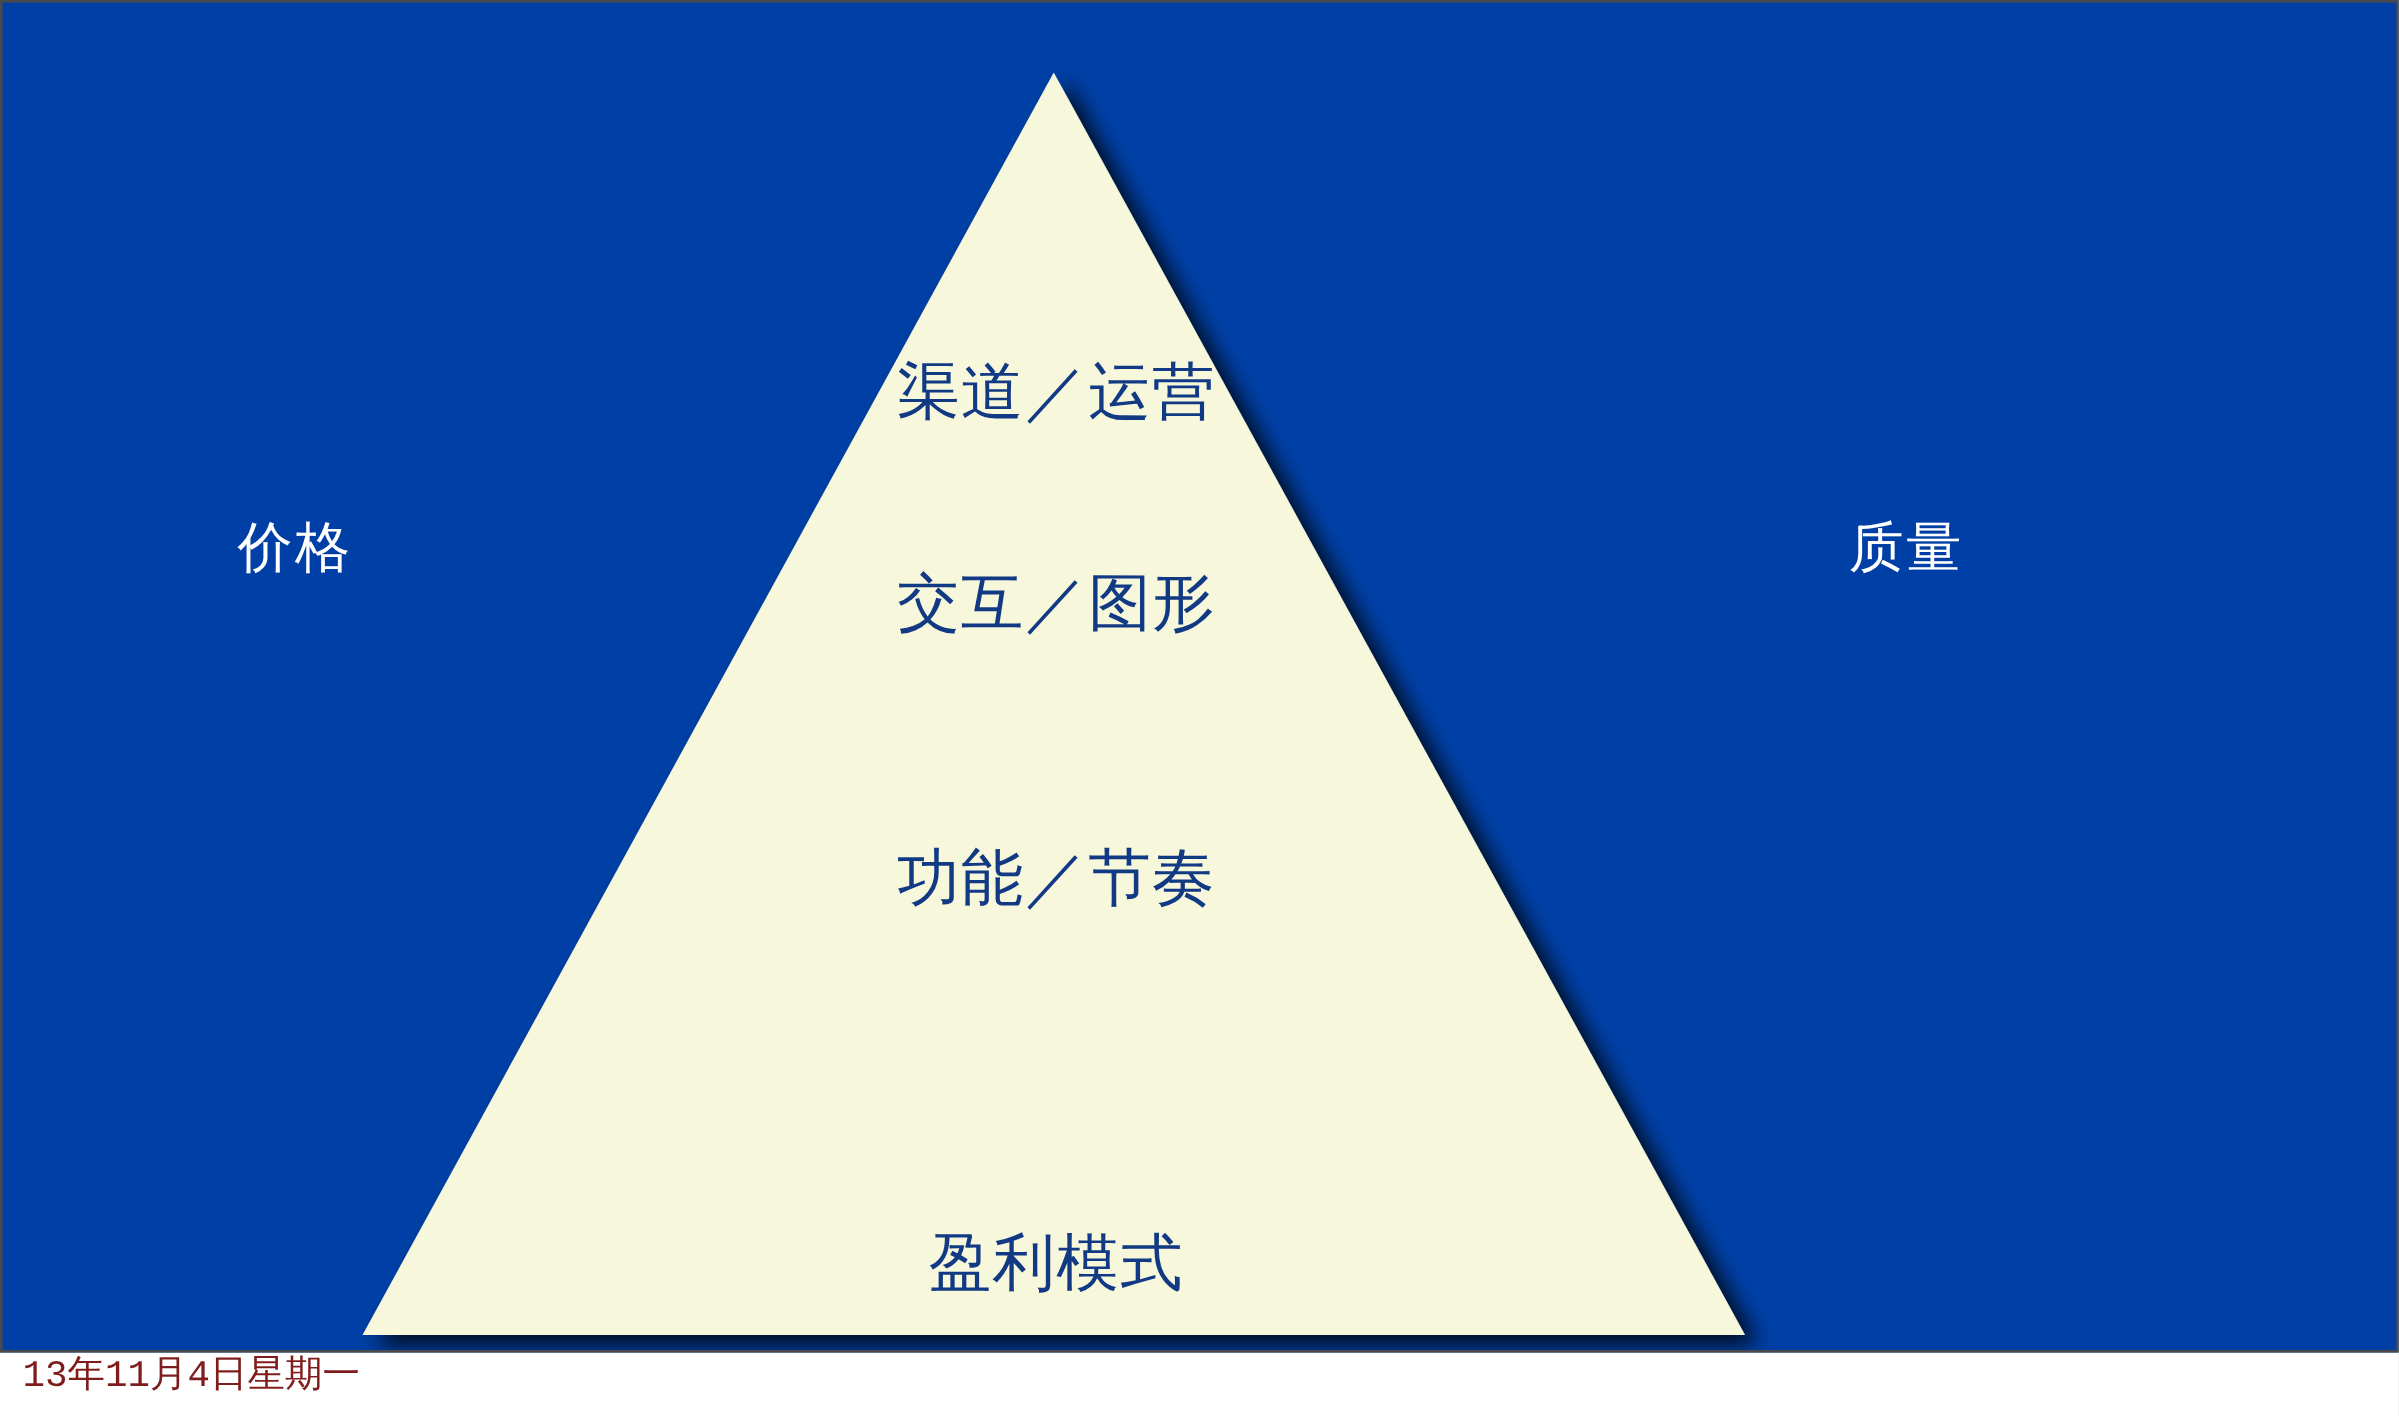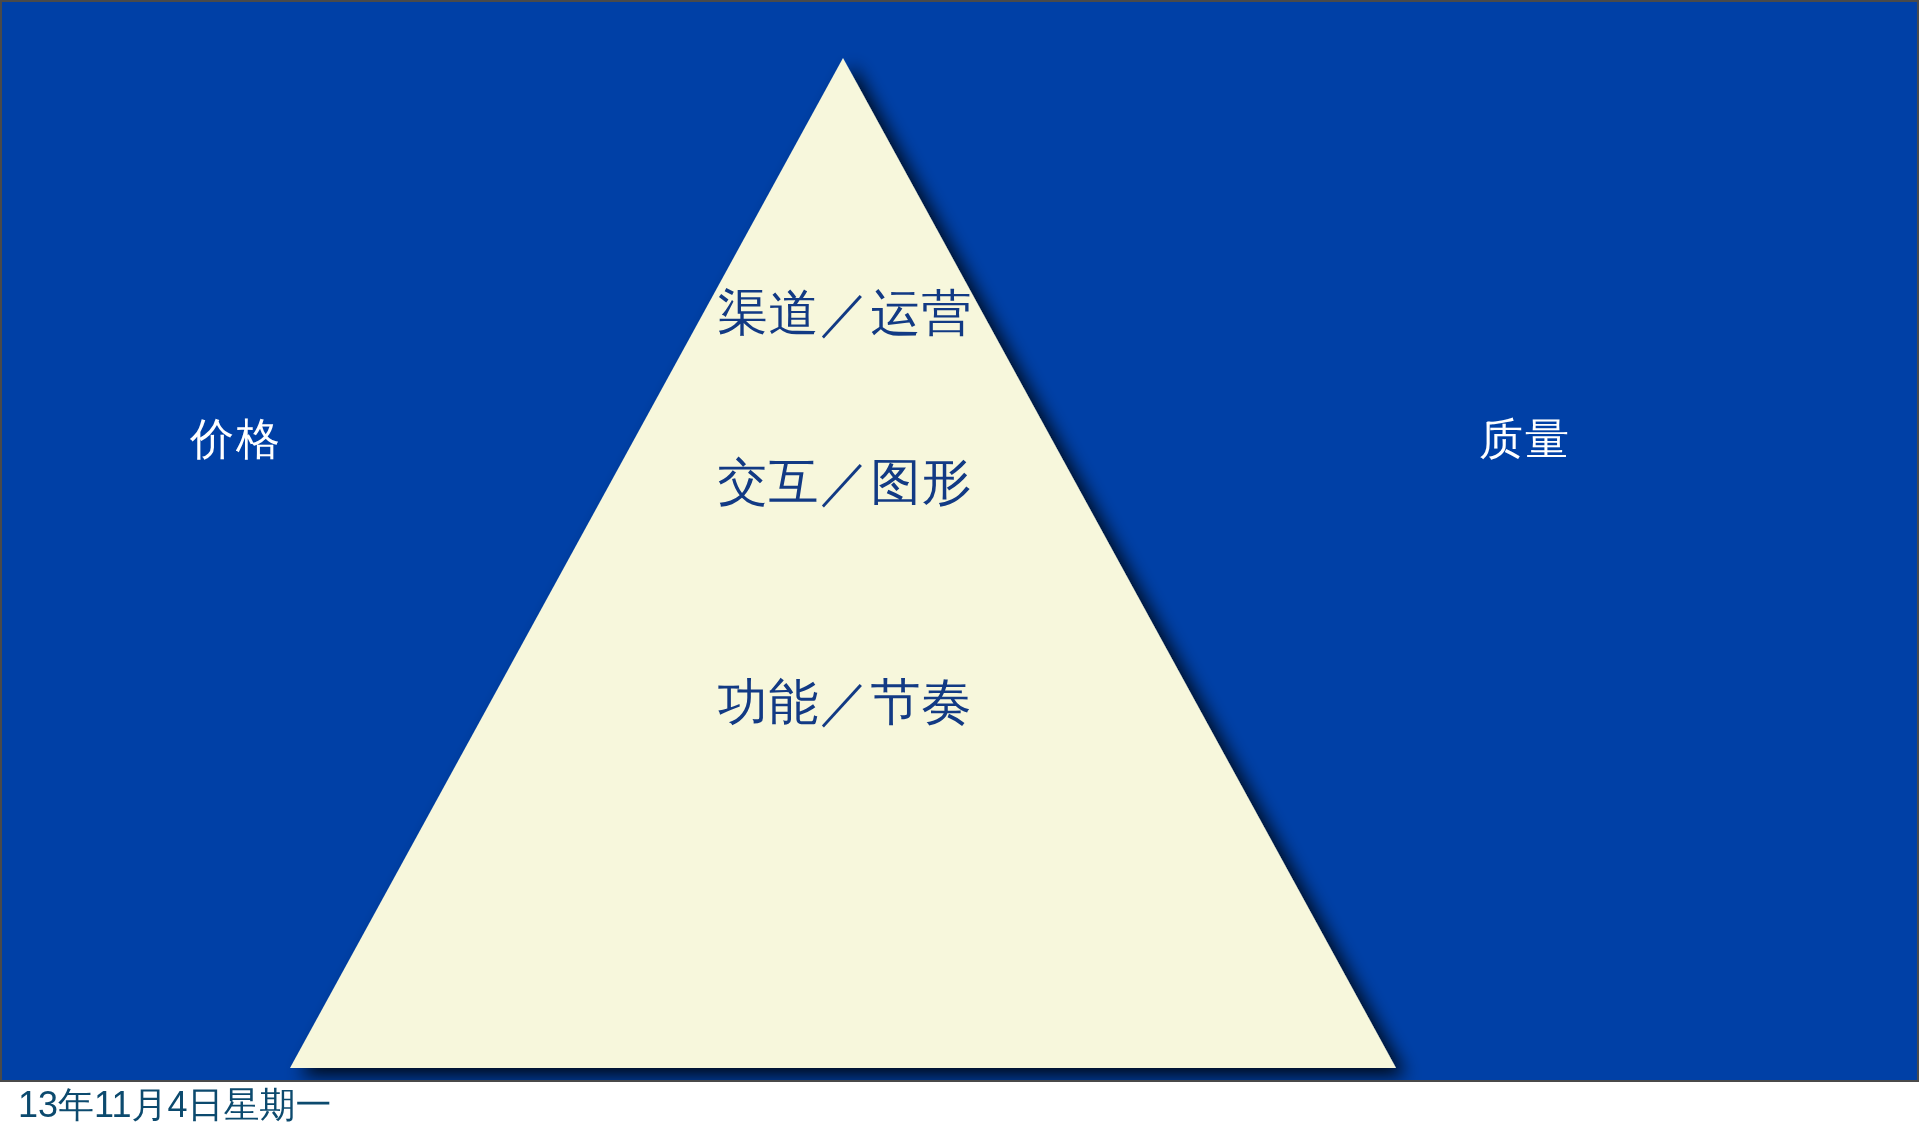--- a/index.html
+++ b/index.html
@@ -6,23 +6,23 @@
   body { width:1919px; height:1133px; position:relative; overflow:hidden;
          font-family:"DejaVu Sans","Liberation Sans",sans-serif; }
   .slide { position:absolute; left:0; top:0; width:1915px; height:1078px;
            background:#0040a6; border:2px solid #4a4a4a; }
   .tri-svg { position:absolute; left:0; top:0; }
   .side-label { position:absolute; color:#ffffff; font-size:44px; line-height:1;
                 letter-spacing:2px; }
   .tier { position:absolute; left:843px; transform:translateX(-50%);
           color:#123a84; font-size:50px; line-height:1; white-space:nowrap;
           letter-spacing:1px; }
-  .footer-date { position:absolute; left:18px; top:1087px; color:#0c4a6e;
-                 font-family:Liberation Sans, sans-serif;
-                 font-size:36px; line-height:1; }
+  .footer-date { position:absolute; left:18px; top:1087px; color:#7f1d1d;
+                 font-family:Liberation Mono, monospace;
+                 font-size:30px; line-height:1; }
 </style>
 </head>
 <body>
 
 <div class="slide">
   <svg class="tri-svg" width="1915" height="1078">
     <defs>
       <filter id="shadow" x="-20%" y="-20%" width="140%" height="140%">
         <feGaussianBlur in="SourceAlpha" stdDeviation="9"></feGaussianBlur>
         <feOffset dx="10" dy="8" result="ob"></feOffset>
@@ -37,15 +37,16 @@
     </defs>
     <polygon points="841,56 288,1066 1394,1066" fill="#f7f7dc" filter="url(#shadow)"></polygon>
   </svg>
 
   <div class="side-label" style="left:188px; top:415px;">价格</div>
   <div class="side-label" style="left:1477px; top:415px;">质量</div>
 
   <div class="tier" style="top:455px;">交互／图形</div>
   <div class="tier" style="top:286px;">渠道／运营</div>
   <div class="tier" style="top:675px;">功能／节奏</div>
+  <div class="tier" style="top:983px;">盈利模式</div>
 </div>
 
 <div class="footer-date">13年11月4日星期一</div>
 
 </body></html>

